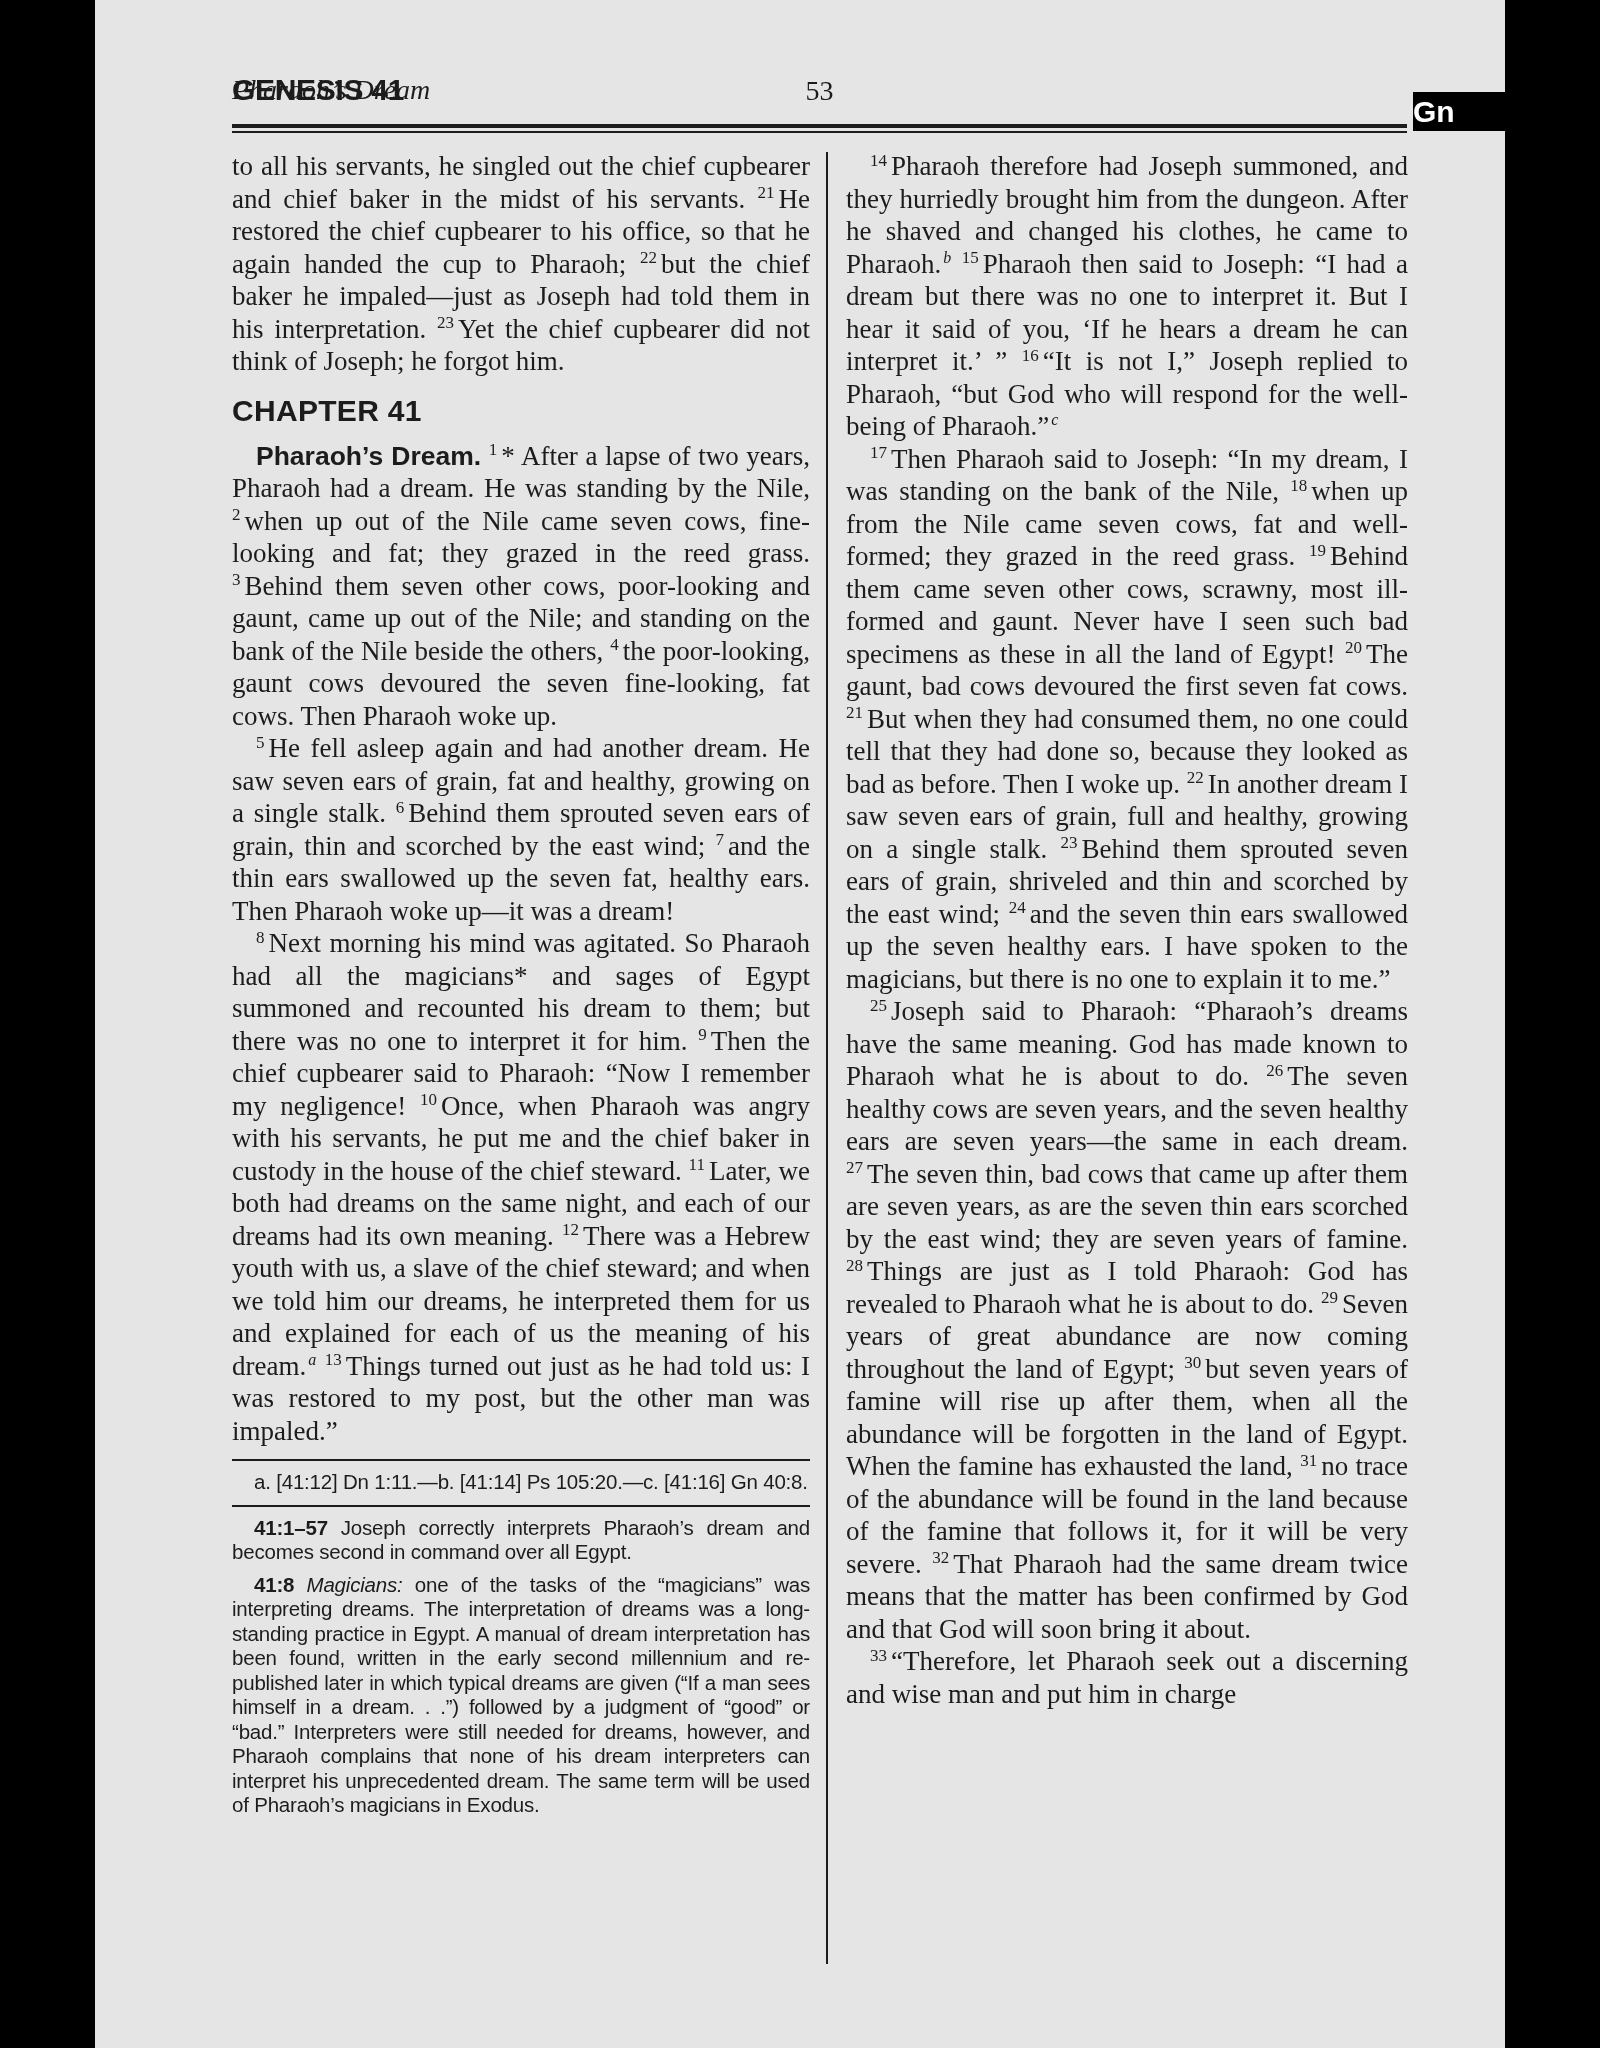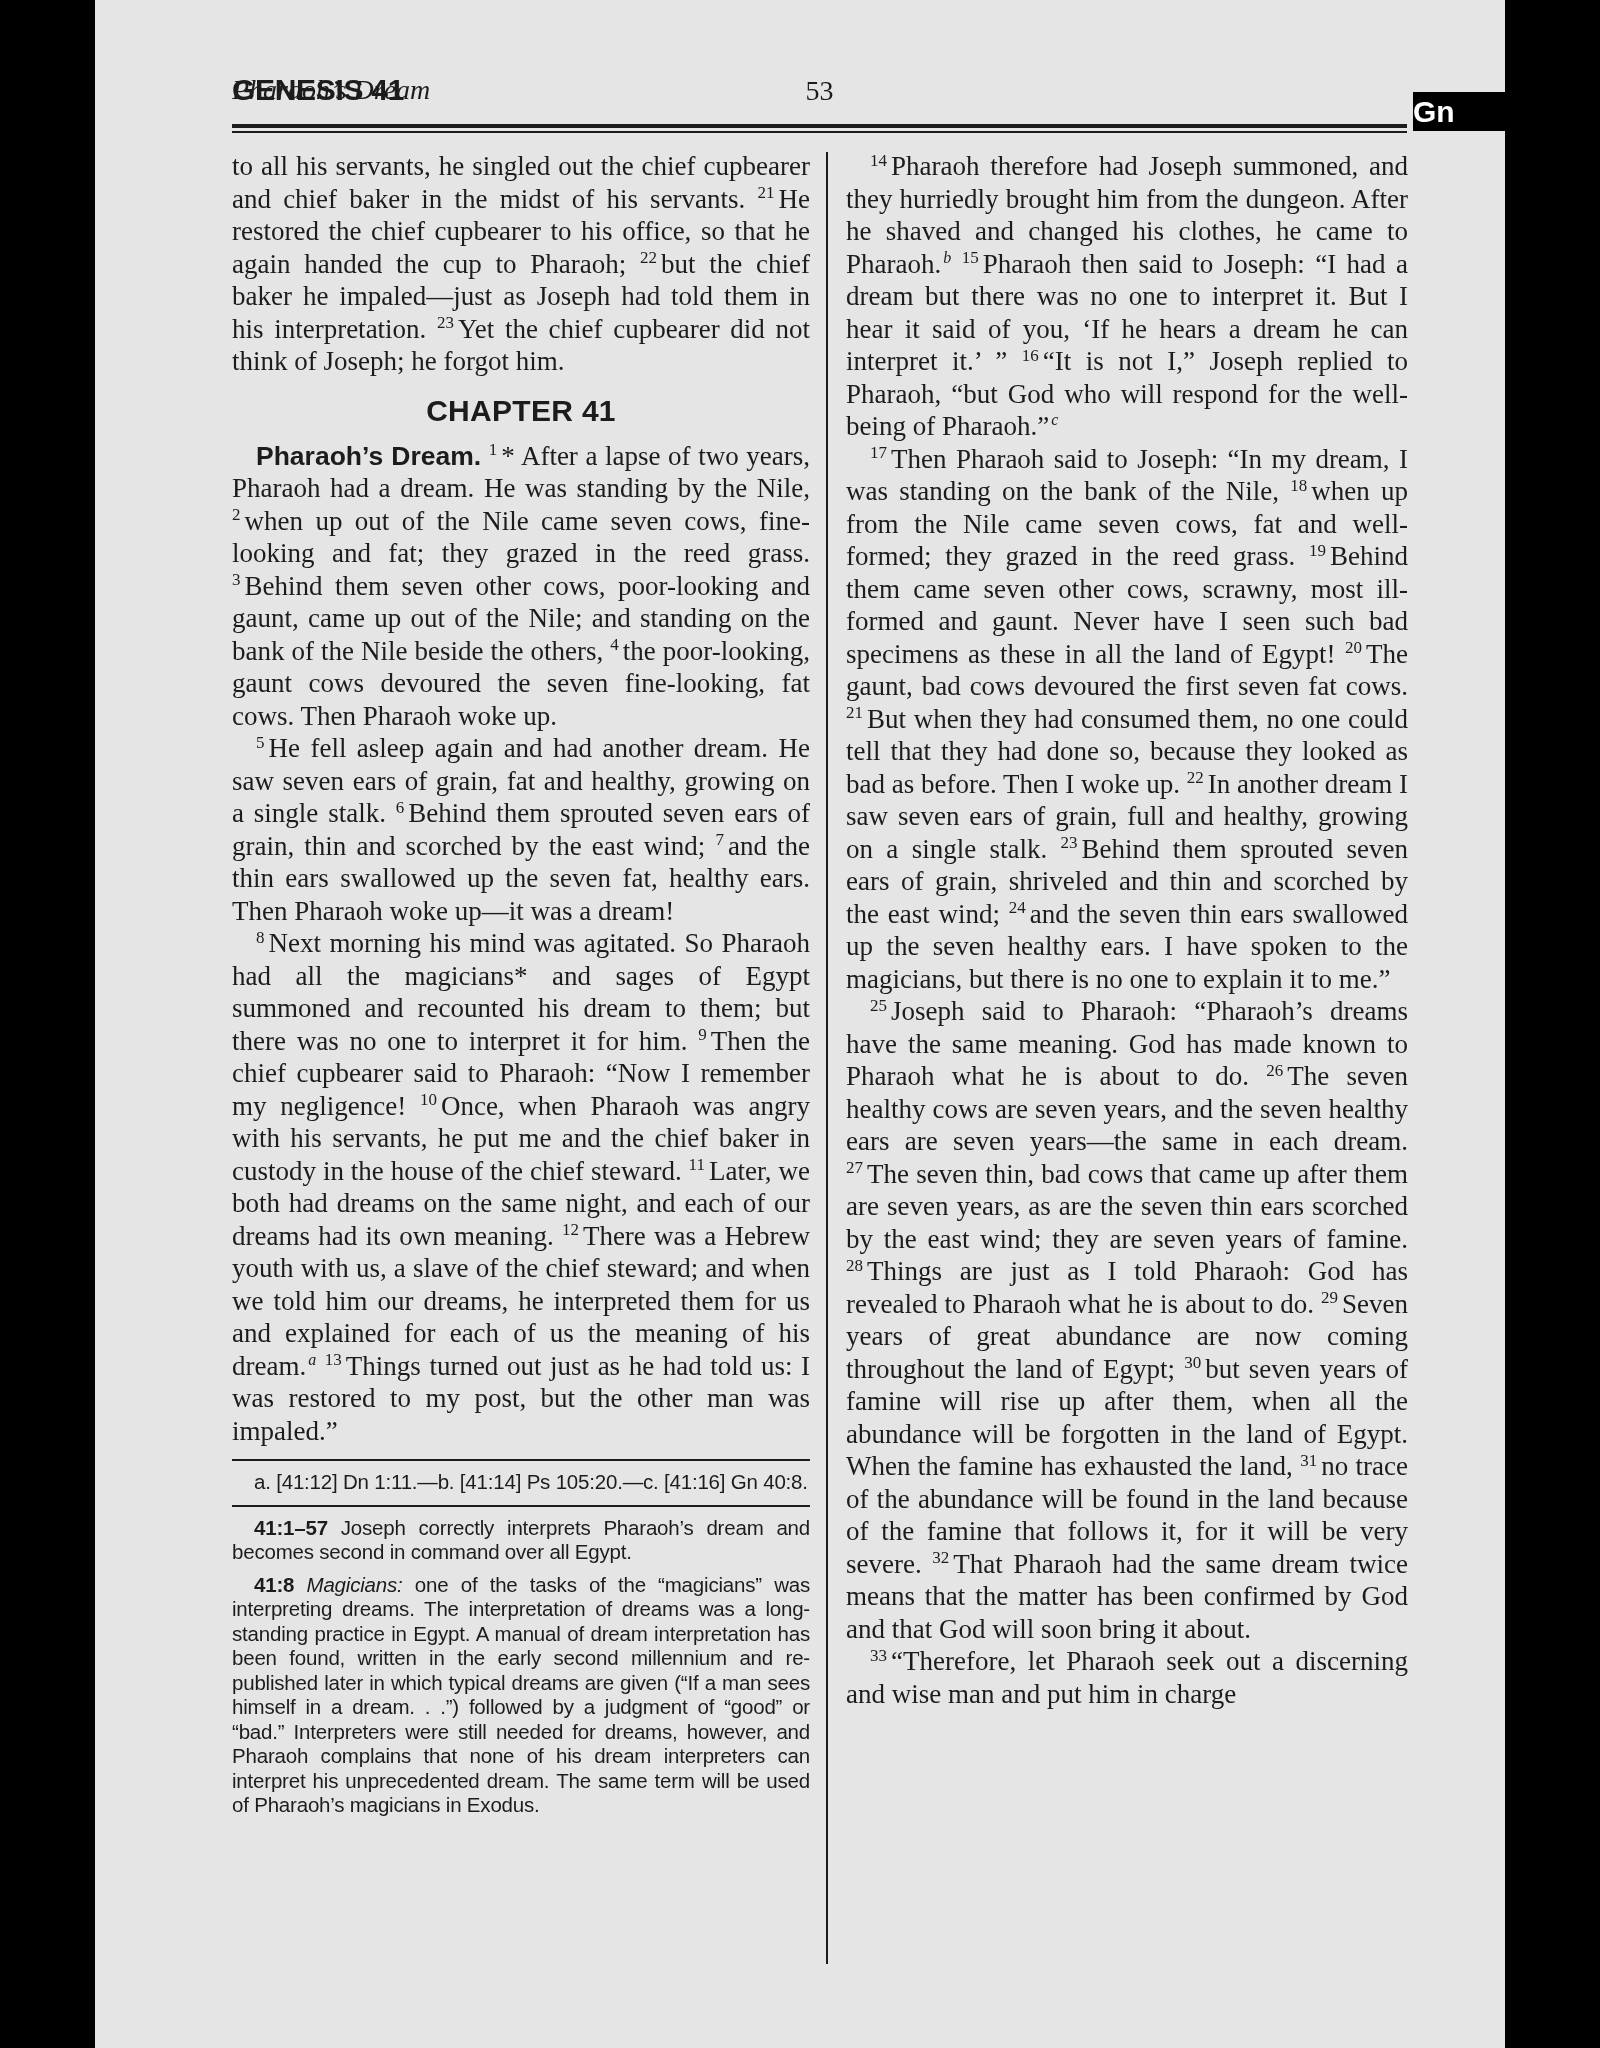--- a/index.html
+++ b/index.html
@@ -71,21 +71,20 @@
     font: 27px/32.5px "Liberation Serif", serif;
     text-align: justify;
     text-indent: 24px;
     color: #1c1c1c;
     hyphens: auto;
     -webkit-hyphens: auto;
   }
   p.verse.no-indent { text-indent: 0; }
   h2.chapter-heading {
     margin: 16px 0 12px 0;
-    text-align: center;
     font: bold 30px/34px "Liberation Sans", sans-serif;
     letter-spacing: 0.3px;
     color: #1c1c1c;
   }
   b.lead {
     font-family: "Liberation Sans", sans-serif;
     font-size: 26.5px;
     font-weight: bold;
   }
   sup.vnum {

